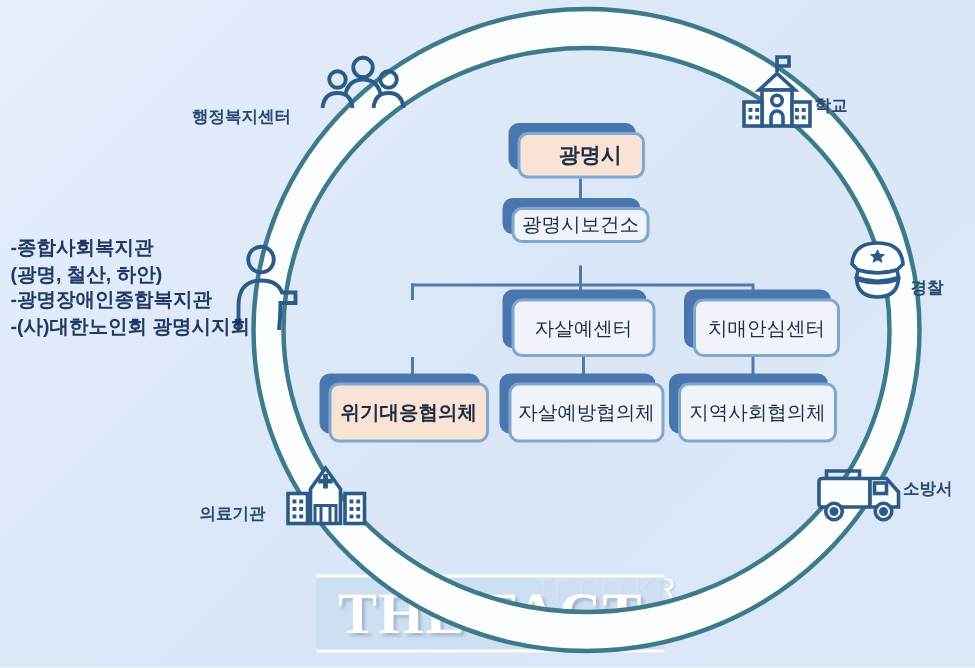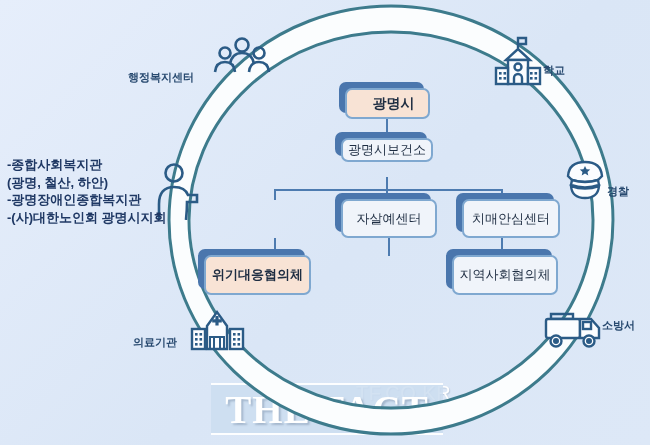--- a/index.html
+++ b/index.html
@@ -193,22 +193,26 @@
 
   <div class="box" style="left:341px;top:199px;width:96px;height:39px;">
     <div class="back"></div>
     <div class="front">자살예센터</div>
   </div>
   <div class="box" style="left:452px;top:199px;width:98px;height:39px;margin-left:10px;">
     <div class="back"></div>
     <div class="front">치매안심센터</div>
   </div>
 
-  <div class="box peach" style="left:204px;top:255px;width:107px;height:40px;">
+  <div class="box peach" style="left:219px;top:255px;width:107px;height:40px;">
     <div class="back"></div>
     <div class="front">위기대응협의체</div>
   </div>
+  <div class="box" style="left:339px;top:255px;width:104px;height:40px;">
+    <div class="back"></div>
+    <div class="front">자살예방협의체</div>
+  </div>
   <div class="box" style="left:452px;top:255px;width:106px;height:40px;">
     <div class="back"></div>
     <div class="front">지역사회협의체</div>
   </div>
 
 </div>
 
 </body></html>

